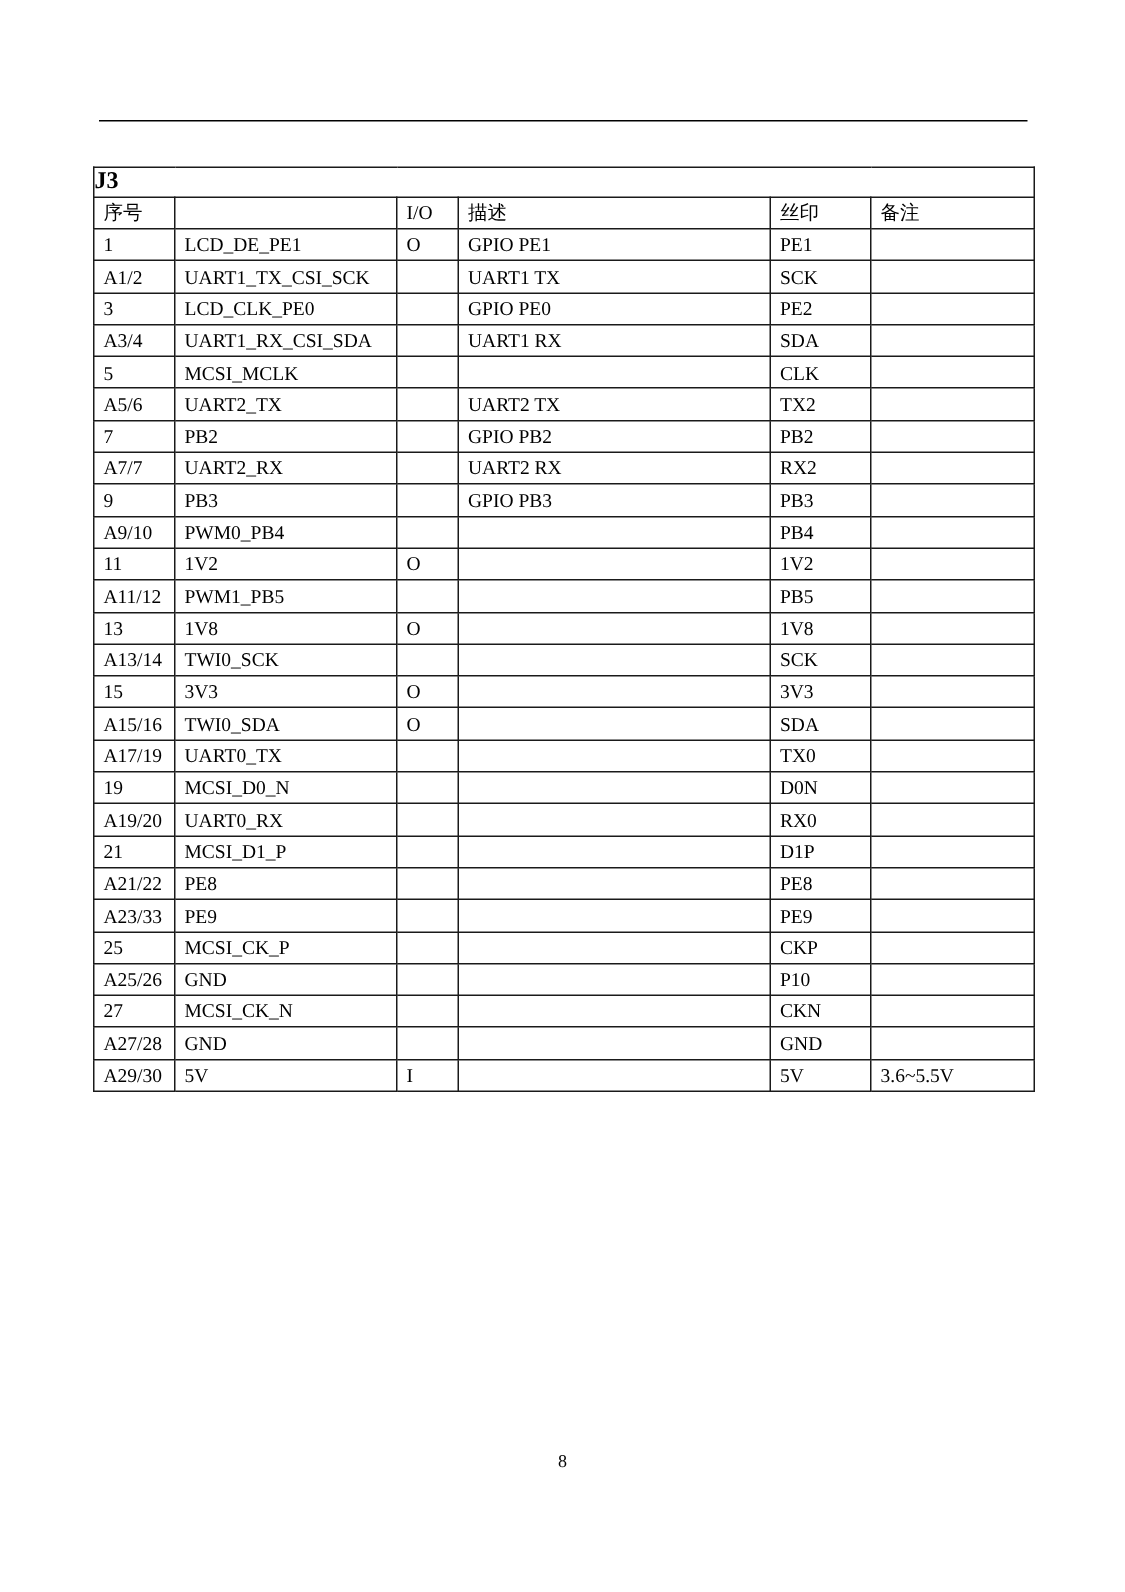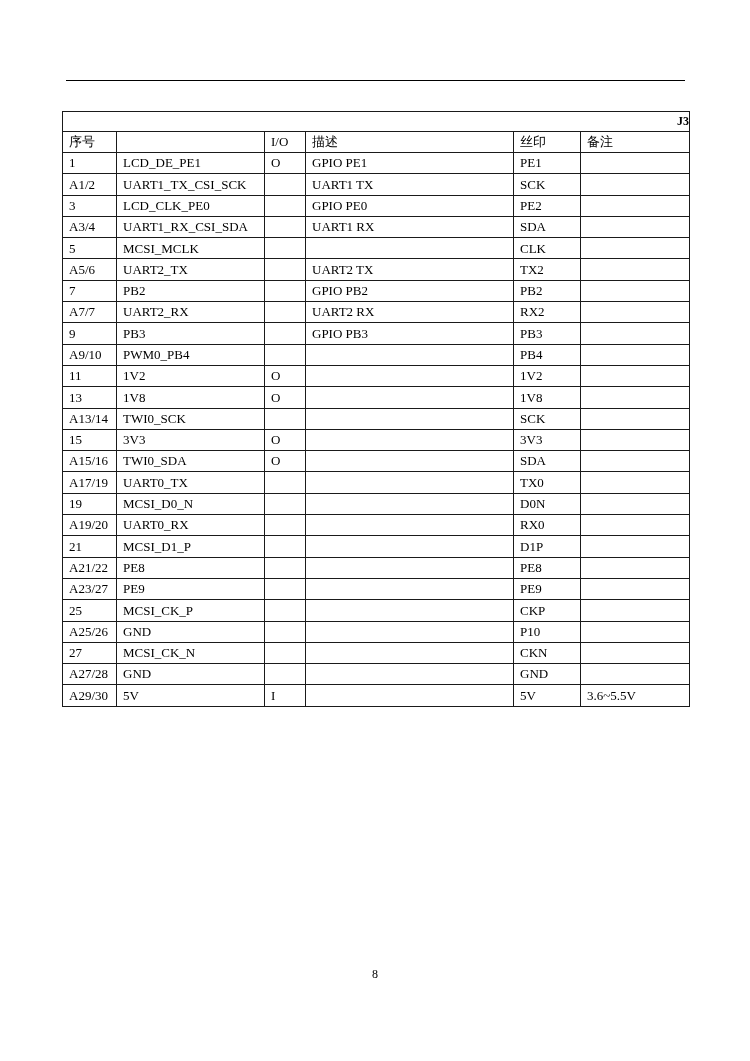--- a/index.html
+++ b/index.html
@@ -39,23 +39,23 @@
     padding: 0 2px 0 6px;
     height: 20.3px;
     font-weight: normal;
     text-align: left;
     vertical-align: middle;
     white-space: nowrap;
     overflow: hidden;
     line-height: 1.05;
   }
   table.pin-table tr.title-row th {
-    text-align: right;
+    text-align: left;
     font-weight: bold;
-    font-size: 12px;
+    font-size: 16px;
     height: 19px;
     padding: 0;
   }
   table.pin-table tr.header-row th {
     height: 20px;
   }
   .page-number {
     position: absolute;
     left: 0;
     right: 0;
@@ -176,20 +176,28 @@
         </tr>
         <tr>
           <td>11</td>
           <td>1V2</td>
           <td>O</td>
           <td></td>
           <td>1V2</td>
           <td></td>
         </tr>
         <tr>
+          <td>A11/12</td>
+          <td>PWM1_PB5</td>
+          <td></td>
+          <td></td>
+          <td>PB5</td>
+          <td></td>
+        </tr>
+        <tr>
           <td>13</td>
           <td>1V8</td>
           <td>O</td>
           <td></td>
           <td>1V8</td>
           <td></td>
         </tr>
         <tr>
           <td>A13/14</td>
           <td>TWI0_SCK</td>
@@ -248,21 +256,21 @@
         </tr>
         <tr>
           <td>A21/22</td>
           <td>PE8</td>
           <td></td>
           <td></td>
           <td>PE8</td>
           <td></td>
         </tr>
         <tr>
-          <td>A23/27</td>
+          <td>A23/33</td>
           <td>PE9</td>
           <td></td>
           <td></td>
           <td>PE9</td>
           <td></td>
         </tr>
         <tr>
           <td>25</td>
           <td>MCSI_CK_P</td>
           <td></td>

